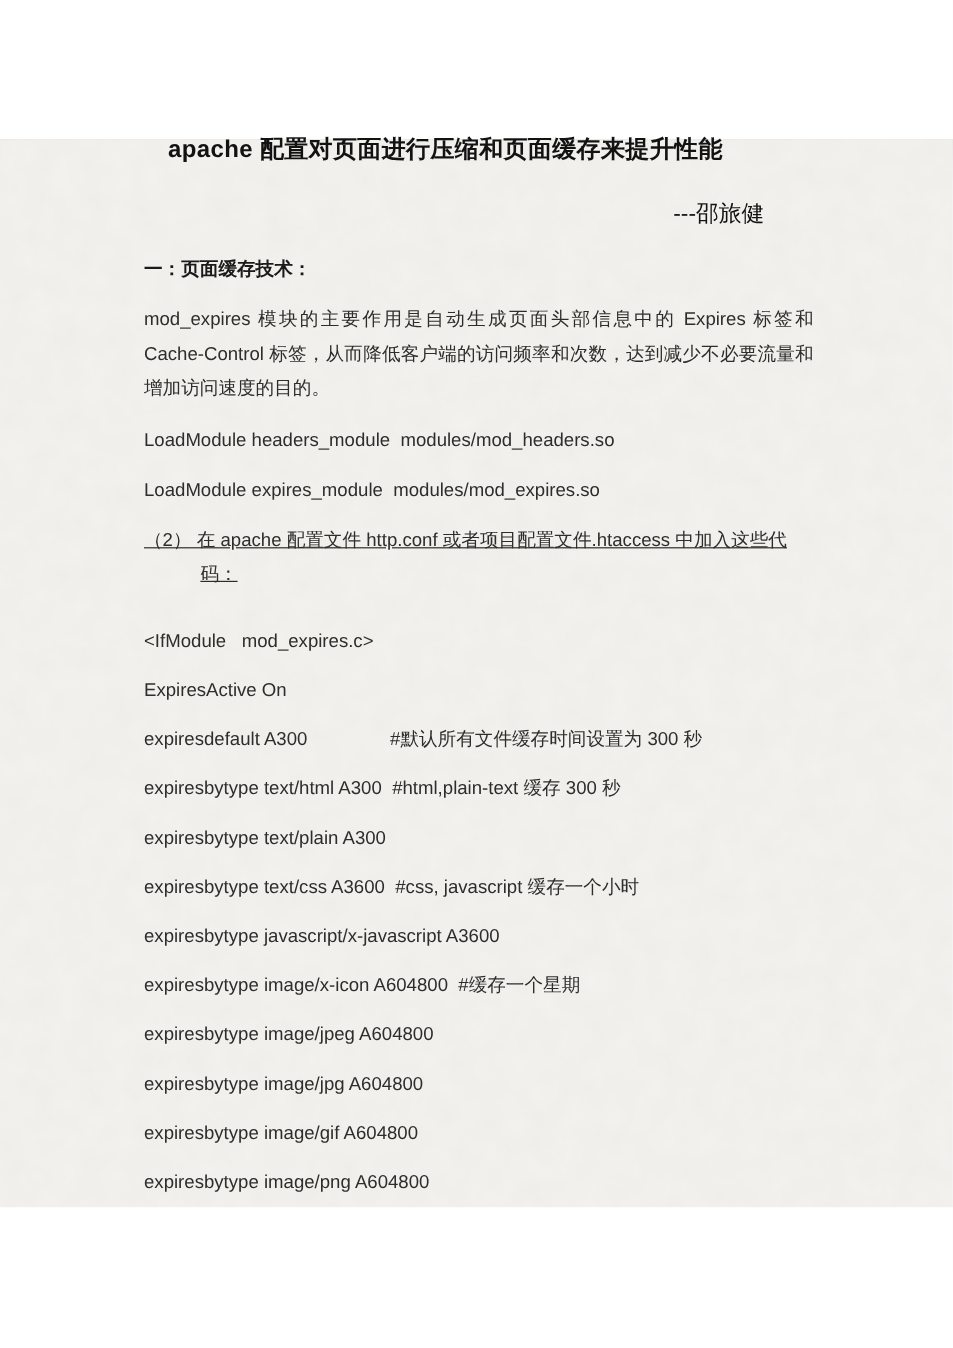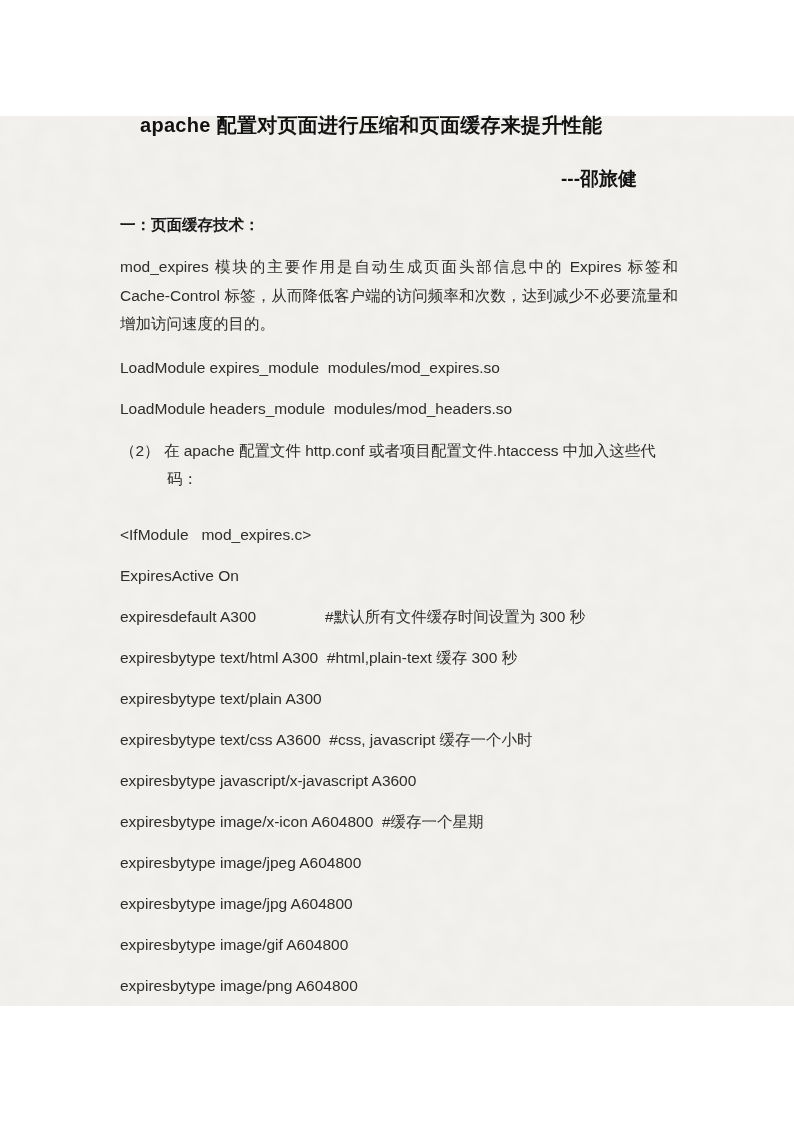--- a/index.html
+++ b/index.html
@@ -37,21 +37,21 @@
   .doc-title {
     margin: 112px 0 0 140px;
     font-size: 20px; font-weight: 700;
     line-height: 27px;
     color: #121212;
     letter-spacing: 0.3px;
   }
   .author {
     margin: 26px 157px 0 6px;
     text-align: right;
-    font-size: 19px; font-weight: 700;
+    font-size: 19px; font-weight: 400;
     line-height: 27px;
     color: #121212;
     padding-left: 28px;
   }
   .section-heading {
     margin: 21px 0 0 120px;
     font-size: 15.5px; font-weight: 700;
     line-height: 24px;
     color: #1a1a1a;
   }
@@ -62,21 +62,21 @@
     text-align: justify;
   }
   .step {
     margin: 0 110px 0 120px;
     font-size: 15.5px;
     line-height: 24px;
     padding-left: 47px;
     text-indent: -47px;
   }
   .step-1 { margin-top: 13px; }
-  .step-2 { margin-top: 16px; line-height: 28px; }
+  .step-2 { margin-top: 16px; line-height: 28px; text-decoration: underline; }
   .code-line {
     margin: 17px 40px 0 120px;
     font-size: 15.5px;
     line-height: 24px;
     white-space: pre-wrap;
   }
   .config-block .code-line:first-child { margin-top: 30px; }
 </style>
 </head>
 <body>
@@ -99,22 +99,22 @@
     <div class="doc-title">apache 配置对页面进行压缩和页面缓存来提升性能</div>
 
     <div class="author">---邵旅健</div>
 
     <div class="section-heading">一：页面缓存技术：</div>
 
     <div class="intro">mod_expires 模块的主要作用是自动生成页面头部信息中的 Expires 标签和 Cache-Control 标签，从而降低客户端的访问频率和次数，达到减少不必要流量和增加访问速度的目的。</div>
 
 
     <div class="load-block">
+      <div class="code-line">LoadModule headers_module  modules/mod_headers.so</div>
       <div class="code-line">LoadModule expires_module  modules/mod_expires.so</div>
-      <div class="code-line">LoadModule headers_module  modules/mod_headers.so</div>
     </div>
 
     <div class="step step-2">（2） 在 apache 配置文件 http.conf 或者项目配置文件.htaccess 中加入这些代码：</div>
 
     <div class="config-block">
       <div class="code-line">&lt;IfModule   mod_expires.c&gt;</div>
       <div class="code-line">ExpiresActive On</div>
       <div class="code-line">expiresdefault A300                #默认所有文件缓存时间设置为 300 秒</div>
       <div class="code-line">expiresbytype text/html A300  #html,plain-text 缓存 300 秒</div>
       <div class="code-line">expiresbytype text/plain A300</div>

